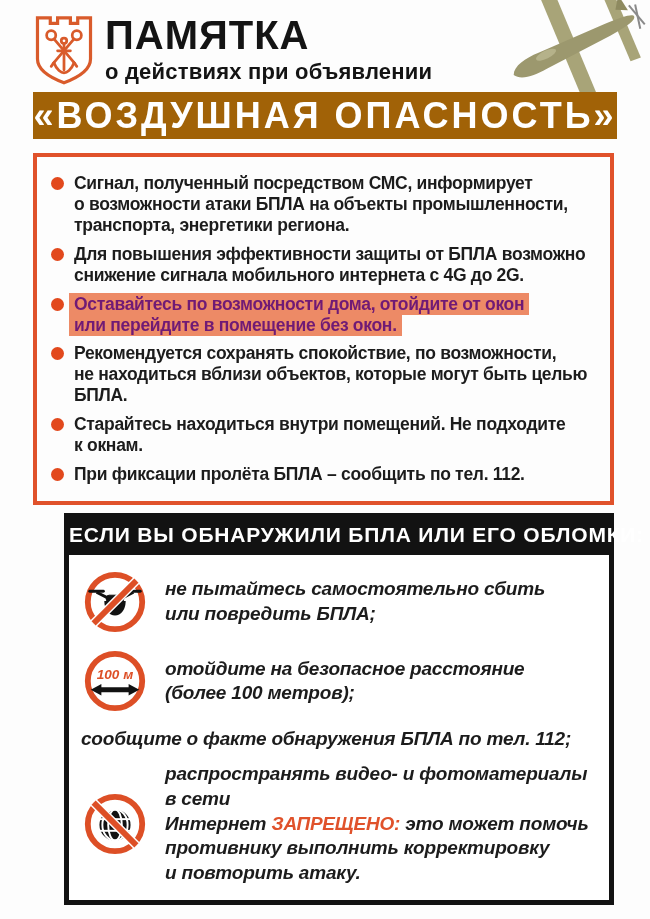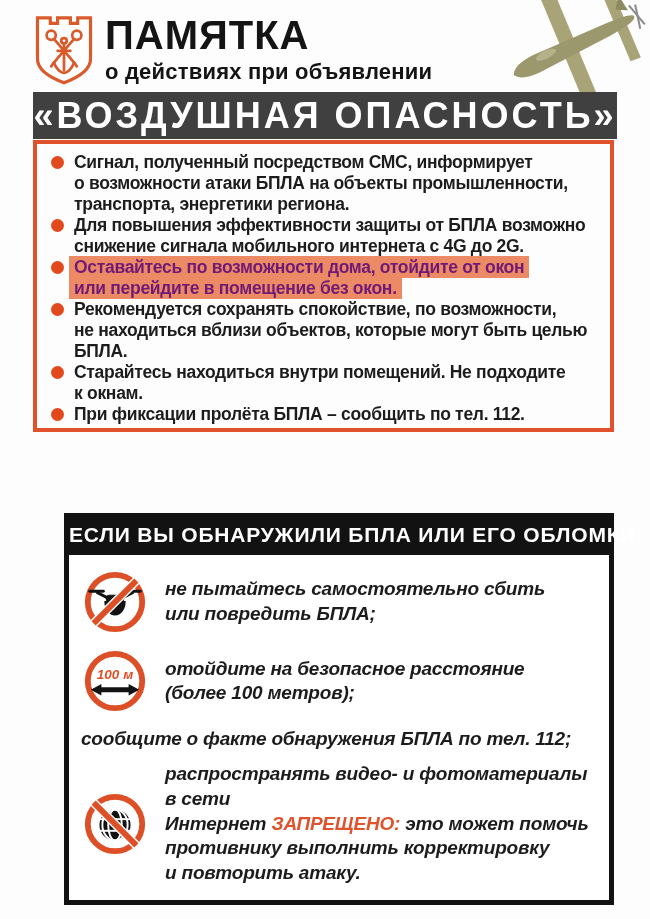--- a/index.html
+++ b/index.html
@@ -7,26 +7,26 @@
         font-family:"Liberation Sans",sans-serif;color:#1c1c1c;}
 
   
   .emblem{position:absolute;left:32px;top:11px;}
   .header-text{position:absolute;left:105px;right:145px;top:14px;text-align:left;}
   .title{font-size:40px;font-weight:700;letter-spacing:1px;color:#141414;line-height:1.05;}
   .subtitle{font-size:22px;font-weight:700;margin-top:3px;letter-spacing:0.2px;color:#141414;}
   .drone{position:absolute;right:-6px;top:-6px;}
 
   
-  .banner{position:absolute;left:33px;right:33px;top:92px;height:47px;background:#404040;
+  .banner{position:absolute;left:33px;right:33px;top:92px;height:47px;background:#a16207;
           display:flex;align-items:center;justify-content:center;
           color:#fff;font-weight:700;font-size:36px;letter-spacing:3px;white-space:nowrap;}
 
   
-  .alert-box{position:absolute;left:33px;right:36px;top:140px;height:292px;
+  .alert-box{position:absolute;left:33px;right:36px;top:153px;height:352px;
              border:4px solid #E0522B;box-sizing:border-box;background:#fdfdfd;
              padding:8px 12px;display:flex;flex-direction:column;justify-content:space-evenly;}
   .alert-item{display:flex;align-items:flex-start;}
   .dot{flex:none;width:13px;height:13px;border-radius:50%;background:#E2491D;margin:4px 10px 0 2px;}
   .alert-text{font-size:17.5px;font-weight:700;line-height:1.2;white-space:pre-line;letter-spacing:-0.3px;}
   .hl{background:#ED8A66;color:#701a75;padding:1px 5px;margin-left:-5px;
       -webkit-box-decoration-break:clone;box-decoration-break:clone;}
 
   
   .found-box{position:absolute;left:33px;right:36px;top:513px;height:392px;

